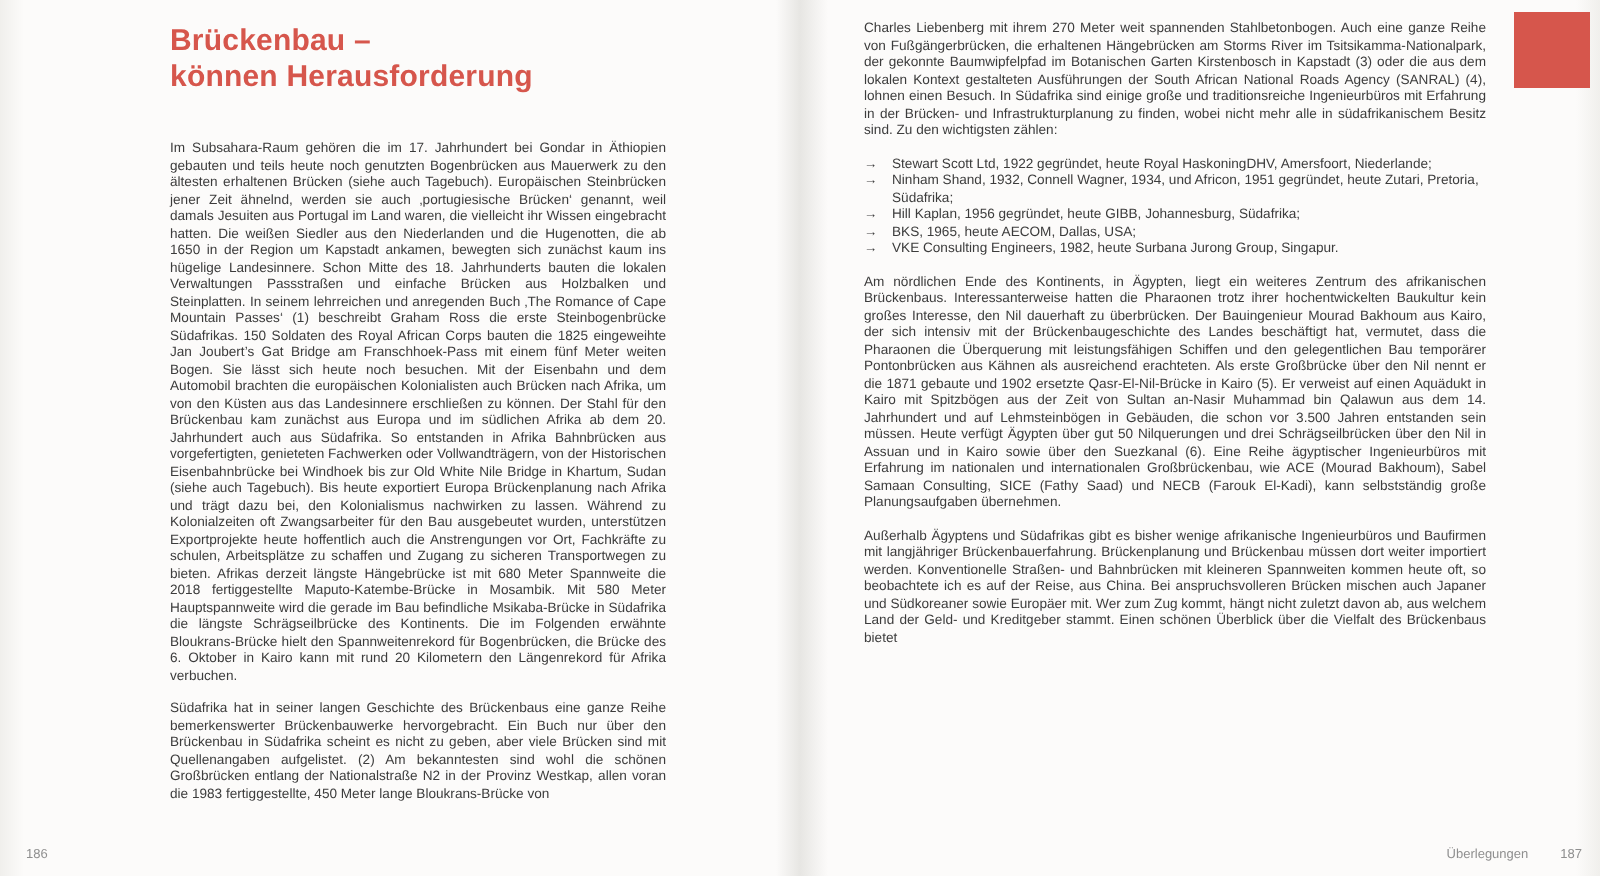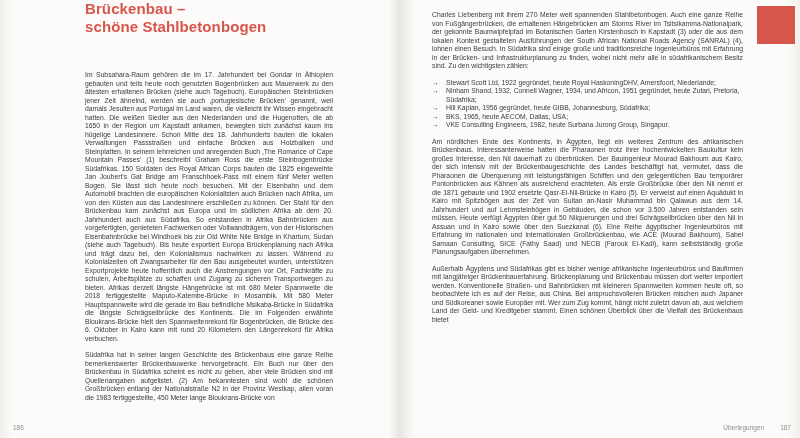--- a/index.html
+++ b/index.html
@@ -9,21 +9,21 @@
     background:#f4f3f1;
     font-family:"Liberation Sans", sans-serif;
   }
   .spread {
     position:relative; width:800px; height:438px;
     background: linear-gradient(to right,
       #f0efec 0px, #fcfbfa 12px, #fcfbfa 388px,
       #e7e6e3 400px, #fcfbfa 414px, #fcfbfa 788px, #f0efec 800px);
   }
   .title {
-    position:absolute; left:85px; top:0; width:260px;
+    position:absolute; left:85px; top:12px; width:260px;
     font-size:15px; line-height:18px; font-weight:700;
     color:var(--accent, #d6564c);
     letter-spacing:0.1px;
   }
   .left-body  { position:absolute; left:85px;  top:71px; width:248px; }
   .right-body { position:absolute; left:432px; top:11px; width:311px; }
   .body-text {
     font-size:6.8px; line-height:8.5px;
     color:var(--body_text, #3c3c3c);
     text-align:justify; hyphens:auto;
@@ -54,21 +54,21 @@
   .footer-right { right:9px; display:flex; gap:16px; }
 </style>
 </head>
 <body>
 
 <div class="spread">
 
   <div>
     <h1 class="title">
       <span>Brückenbau –</span><br>
-      <span>schöne Stahlbetonbogen</span>
+      <span>können Herausforderung</span>
     </h1>
 
     <div class="left-body">
       <p class="body-text">Im Subsahara-Raum gehören die im 17. Jahrhundert bei Gondar in Äthiopien gebauten und teils heute noch genutzten Bogenbrücken aus Mauerwerk zu den ältesten erhaltenen Brücken (siehe auch Tagebuch). Europäischen Steinbrücken jener Zeit ähnelnd, werden sie auch ‚portugiesische Brücken‘ genannt, weil damals Jesuiten aus Portugal im Land waren, die vielleicht ihr Wissen eingebracht hatten. Die weißen Siedler aus den Niederlanden und die Hugenotten, die ab 1650 in der Region um Kapstadt ankamen, bewegten sich zunächst kaum ins hügelige Landesinnere. Schon Mitte des 18. Jahrhunderts bauten die lokalen Verwaltungen Passstraßen und einfache Brücken aus Holzbalken und Steinplatten. In seinem lehrreichen und anregenden Buch ‚The Romance of Cape Mountain Passes‘ (1) beschreibt Graham Ross die erste Steinbogenbrücke Südafrikas. 150 Soldaten des Royal African Corps bauten die 1825 eingeweihte Jan Joubert’s Gat Bridge am Franschhoek-Pass mit einem fünf Meter weiten Bogen. Sie lässt sich heute noch besuchen. Mit der Eisenbahn und dem Automobil brachten die europäischen Kolonialisten auch Brücken nach Afrika, um von den Küsten aus das Landesinnere erschließen zu können. Der Stahl für den Brückenbau kam zunächst aus Europa und im südlichen Afrika ab dem 20. Jahrhundert auch aus Südafrika. So entstanden in Afrika Bahnbrücken aus vorgefertigten, genieteten Fachwerken oder Vollwandträgern, von der Historischen Eisenbahnbrücke bei Windhoek bis zur Old White Nile Bridge in Khartum, Sudan (siehe auch Tagebuch). Bis heute exportiert Europa Brückenplanung nach Afrika und trägt dazu bei, den Kolonialismus nachwirken zu lassen. Während zu Kolonialzeiten oft Zwangsarbeiter für den Bau ausgebeutet wurden, unterstützen Exportprojekte heute hoffentlich auch die Anstrengungen vor Ort, Fachkräfte zu schulen, Arbeitsplätze zu schaffen und Zugang zu sicheren Transportwegen zu bieten. Afrikas derzeit längste Hängebrücke ist mit 680 Meter Spannweite die 2018 fertiggestellte Maputo-Katembe-Brücke in Mosambik. Mit 580 Meter Hauptspannweite wird die gerade im Bau befindliche Msikaba-Brücke in Südafrika die längste Schrägseilbrücke des Kontinents. Die im Folgenden erwähnte Bloukrans-Brücke hielt den Spannweitenrekord für Bogenbrücken, die Brücke des 6. Oktober in Kairo kann mit rund 20 Kilometern den Längenrekord für Afrika verbuchen.</p>
       <p class="body-text gap-above">Südafrika hat in seiner langen Geschichte des Brückenbaus eine ganze Reihe bemerkenswerter Brückenbauwerke hervorgebracht. Ein Buch nur über den Brückenbau in Südafrika scheint es nicht zu geben, aber viele Brücken sind mit Quellenangaben aufgelistet. (2) Am bekanntesten sind wohl die schönen Großbrücken entlang der Nationalstraße N2 in der Provinz Westkap, allen voran die 1983 fertiggestellte, 450 Meter lange Bloukrans-Brücke von</p>
     </div>
 
     <div class="footer footer-left">
       <span>186</span>
     </div>

